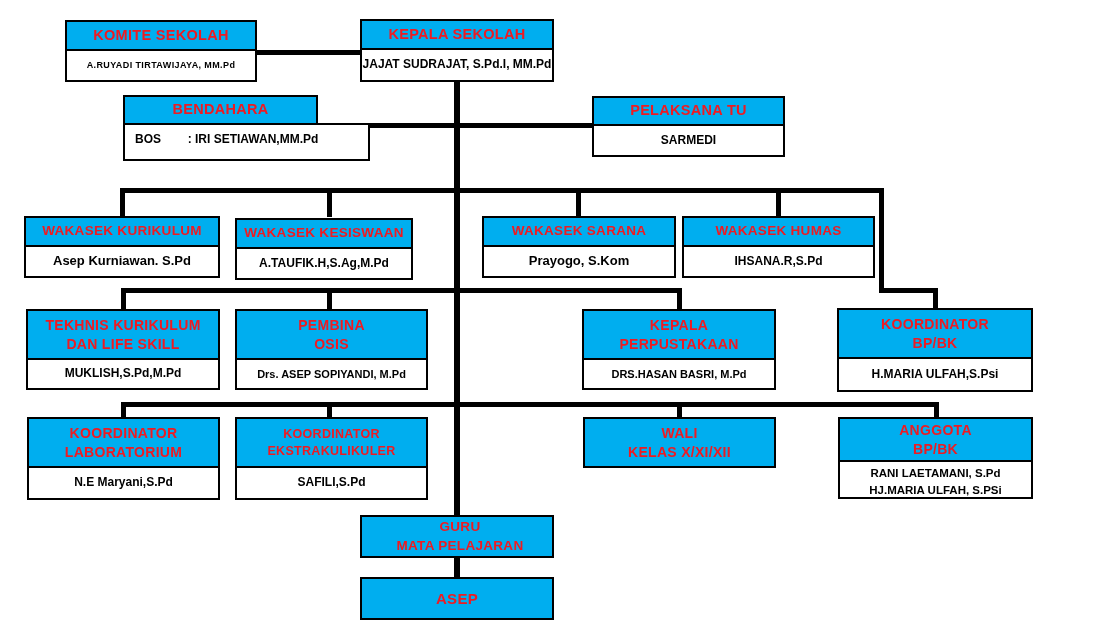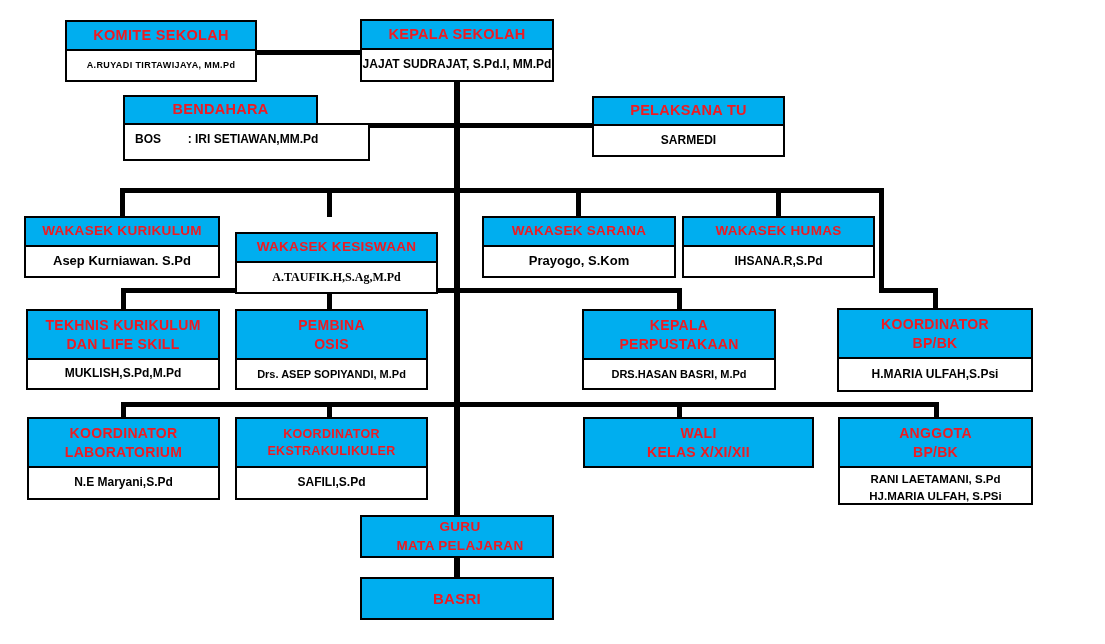--- a/index.html
+++ b/index.html
@@ -83,23 +83,23 @@
   <div class="box" style="left:123px;top:95px;width:247px;">
     <div class="hdr big" style="height:30px;width:195px;">BENDAHARA</div>
     <div class="bdy left" style="height:38px;">BOS        : IRI SETIAWAN,MM.Pd</div>
   </div>
 
   <div class="box" style="left:24px;top:216px;width:196px;">
     <div class="hdr" style="height:31px;">WAKASEK KURIKULUM</div>
     <div class="bdy" style="height:33px;font-size:13px;">Asep Kurniawan. S.Pd</div>
   </div>
 
-  <div class="box" style="left:235px;top:232px;width:203px;">
+  <div class="box" style="left:235px;top:218px;width:178px;">
     <div class="hdr" style="height:31px;">WAKASEK KESISWAAN</div>
-    <div class="bdy" style="height:33px;font-family:Liberation Serif, serif;">A.TAUFIK.H,S.Ag,M.Pd</div>
+    <div class="bdy" style="height:33px;">A.TAUFIK.H,S.Ag,M.Pd</div>
   </div>
 
   <div class="box" style="left:482px;top:216px;width:194px;">
     <div class="hdr" style="height:31px;">WAKASEK SARANA</div>
     <div class="bdy" style="height:33px;font-size:13px;">Prayogo, S.Kom</div>
   </div>
 
   <div class="box" style="left:682px;top:216px;width:193px;">
     <div class="hdr" style="height:31px;">WAKASEK HUMAS</div>
     <div class="bdy" style="height:33px;">IHSANA.R,S.Pd</div>
@@ -134,34 +134,34 @@
 LABORATORIUM</div>
     <div class="bdy" style="height:34px;">N.E Maryani,S.Pd</div>
   </div>
 
   <div class="box" style="left:235px;top:417px;width:193px;">
     <div class="hdr small" style="height:51px;">KOORDINATOR
 EKSTRAKULIKULER</div>
     <div class="bdy" style="height:34px;">SAFILI,S.Pd</div>
   </div>
 
-  <div class="box" style="left:583px;top:417px;width:231px;">
+  <div class="box" style="left:583px;top:417px;width:193px;">
     <div class="hdr two" style="height:51px;">WALI
 KELAS X/XI/XII</div>
   </div>
 
   <div class="box" style="left:838px;top:417px;width:195px;">
-    <div class="hdr two" style="height:51px;">ANGGOTA
+    <div class="hdr two" style="height:45px;">ANGGOTA
 BP/BK</div>
     <div class="bdy twoline" style="height:39px;">RANI LAETAMANI, S.Pd
 HJ.MARIA ULFAH, S.PSi</div>
   </div>
 
   <div class="box" style="left:360px;top:515px;width:194px;">
     <div class="solid" style="height:43px;font-size:13.5px;padding-left:6px;">GURU
 MATA PELAJARAN</div>
   </div>
 
   <div class="box" style="left:360px;top:577px;width:194px;">
-    <div class="solid" style="height:43px;font-size:15px;">BASRI</div>
+    <div class="solid" style="height:43px;font-size:15px;">ASEP</div>
   </div>
 
 </div>
 
 </body></html>

